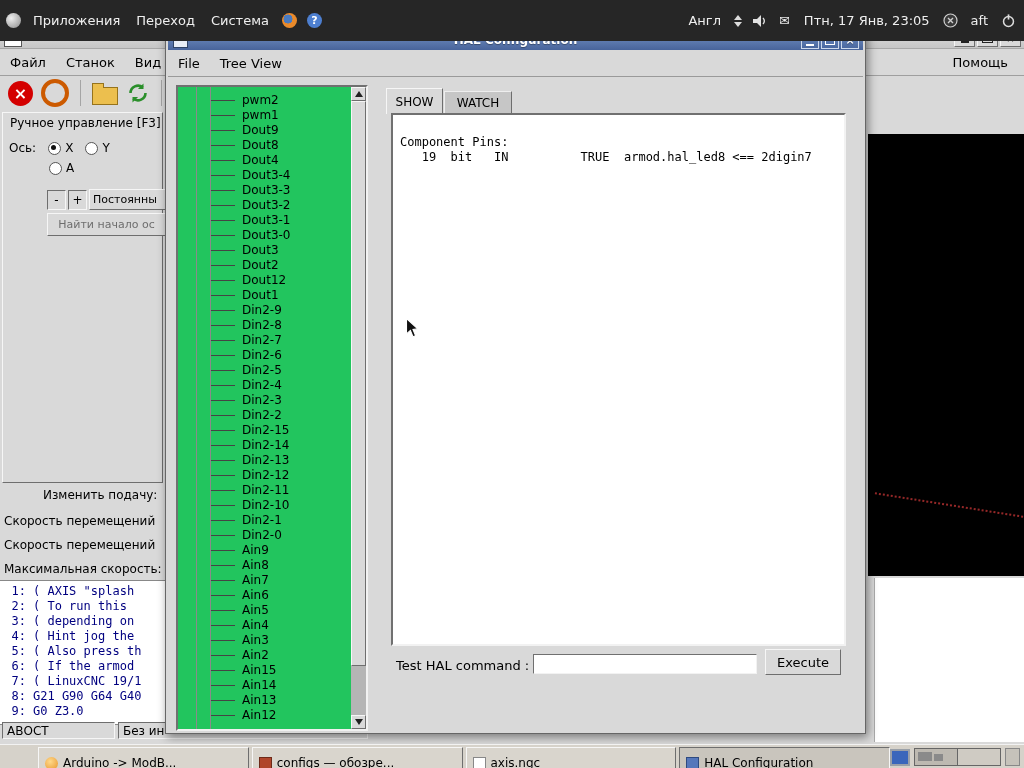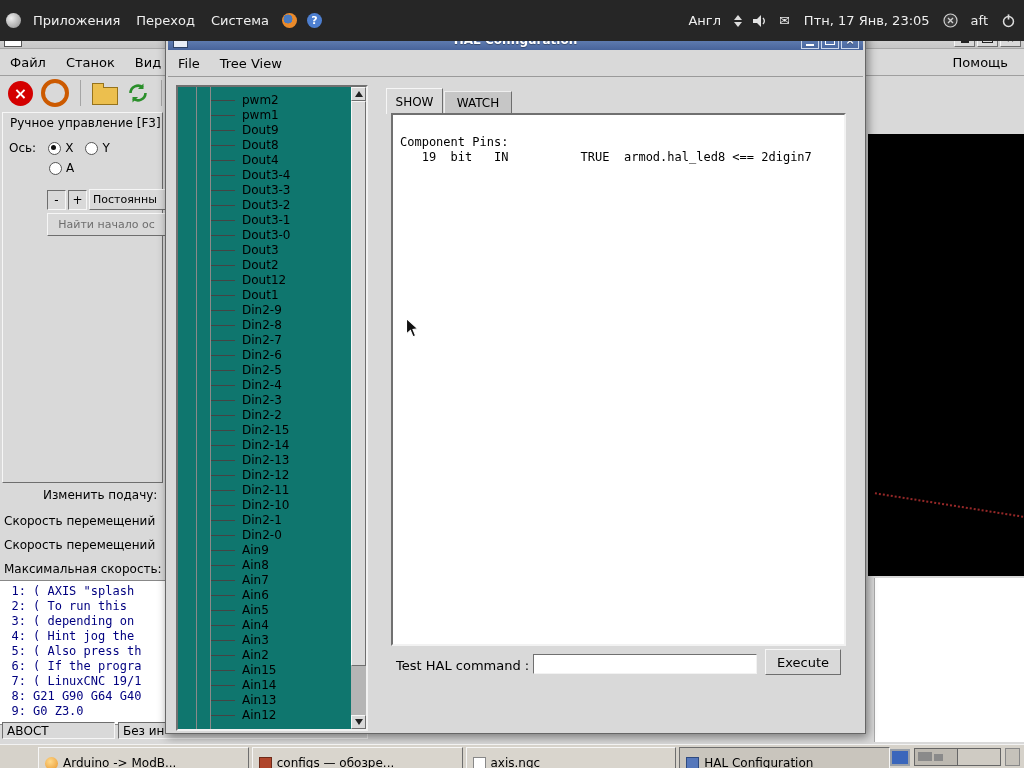--- a/index.html
+++ b/index.html
@@ -84,21 +84,21 @@
   .hal-win-icon{position:absolute;left:5px;top:4px;width:13px;height:13px;background:#e8edf6;border:1px solid #2e4366;}
   .hal-btns{position:absolute;right:4px;top:3px;display:flex;gap:2px;}
   .bbtn{width:16px;height:15px;background:linear-gradient(#6d8bc0,#4a68a0);border:1px solid #cdd9ec;
     display:flex;align-items:center;justify-content:center;color:#fff;font-size:11px;font-weight:bold;}
   .bbtn .minbar{width:8px;height:2px;background:#fff;margin-top:8px;}
   .bbtn .maxbox{width:8px;height:7px;border:1px solid #fff;}
   .hal-menubar{position:absolute;left:2px;top:23px;right:2px;height:26px;background:#d9d9d9;border-bottom:1px solid #9a9a9a;
     display:flex;align-items:center;font-size:13px;}
   .hal-menubar .m{padding:0 10px;}
   
-  .hal-tree-pane{position:absolute;left:10px;top:58px;width:192px;height:646px;background:#0f766e;box-sizing:border-box;
+  .hal-tree-pane{position:absolute;left:10px;top:58px;width:192px;height:646px;background:#22c55e;box-sizing:border-box;
     border-top:2px solid #707070;border-left:2px solid #707070;border-right:2px solid #f2f2f2;border-bottom:2px solid #f2f2f2;text-align:right;}
   .tree-view{position:absolute;left:0;top:0;right:15px;bottom:0;overflow:hidden;padding-top:6px;}
   .tree-vline{position:absolute;top:0;bottom:0;width:1px;background:#8a8a8a;}
   .tree-vline.v1{left:18px;}
   .tree-vline.v2{left:32px;}
   .tree-row{position:relative;height:15px;}
   .tree-tick{position:absolute;left:33px;top:7px;width:24px;height:1px;background:#444;}
   .tree-label{position:absolute;left:64px;line-height:15px;font-size:12px;white-space:nowrap;}
   .vscroll{position:absolute;right:0;top:0;bottom:0;width:15px;background:#b5b5b5;display:flex;flex-direction:column;}
   .sb-btn{height:14px;background:#d9d9d9;display:flex;align-items:center;justify-content:center;flex:0 0 auto;
@@ -281,21 +281,21 @@
           <span class="gtext">( Hint jog the</span>
         </div>
 
         <div class="gcode-line">
           <span class="gnum">5:</span>
           <span class="gtext">( Also press th</span>
         </div>
 
         <div class="gcode-line">
           <span class="gnum">6:</span>
-          <span class="gtext">( If the progra</span>
+          <span class="gtext">( If the armod</span>
         </div>
 
         <div class="gcode-line">
           <span class="gnum">7:</span>
           <span class="gtext">( LinuxCNC 19/1</span>
         </div>
 
         <div class="gcode-line">
           <span class="gnum">8:</span>
           <span class="gtext">G21 G90 G64 G40</span>

